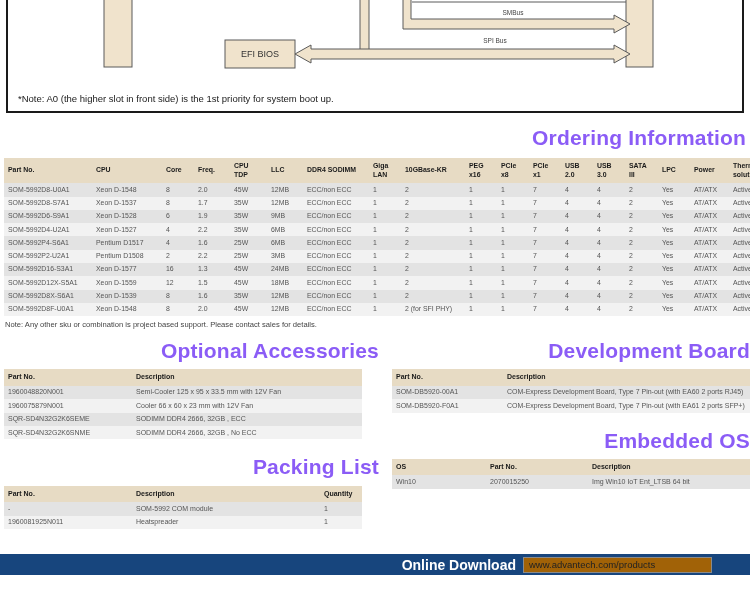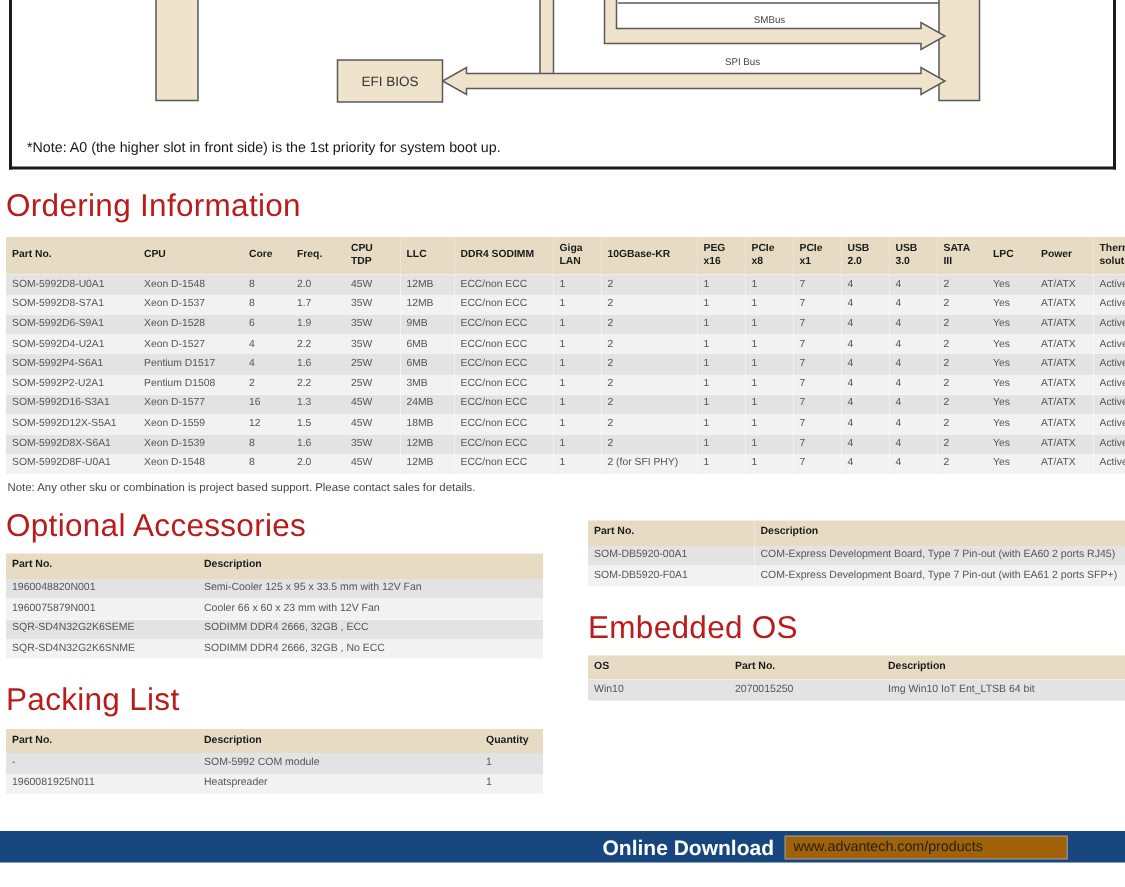--- a/index.html
+++ b/index.html
@@ -4,21 +4,21 @@
 <style>
   html,body{margin:0;padding:0;background:#ffffff;}
   body{width:750px;height:591px;font-family:"Liberation Sans",sans-serif;position:relative;overflow:hidden;}
 
   
   .diagram{position:relative;margin:0 6px;height:113px;border:2px solid #1a1a1a;border-top:none;box-sizing:border-box;background:#fff;}
   .diagram svg{position:absolute;top:0;left:0;}
   .diagram-note{position:absolute;left:10px;bottom:7px;font-size:9.5px;color:#1a1a1a;}
 
   
-  .section-title{font-family:"Liberation Sans",sans-serif;font-weight:normal;color:#b91c1c;font-size:21px;letter-spacing:.2px;margin:0;line-height:1.05;}
+  .section-title{font-family:"Liberation Sans",sans-serif;font-weight:bold;color:#8b5cf6;font-size:21px;letter-spacing:.2px;margin:0;line-height:1.05;text-align:right;}
 
   
   table{border-collapse:collapse;table-layout:fixed;}
   th{background:#E7DBC4;color:#1a1a1a;font-weight:bold;text-align:left;vertical-align:middle;
      white-space:pre-line;font-size:6.9px;line-height:1.25;padding:4px 2px 4px 4px;}
   td{color:#555;font-size:6.9px;line-height:1.2;padding:2.5px 2px 2.5px 4px;vertical-align:middle;
      overflow:hidden;white-space:nowrap;}
   tbody tr:nth-child(odd) td{background:#E3E3E3;}
   tbody tr:nth-child(even) td{background:#F2F2F2;}
 
@@ -382,20 +382,21 @@
           </tr>
           <tr>
             <td>1960081925N011</td>
             <td>Heatspreader</td>
             <td>1</td>
           </tr>
         </tbody>
       </table>
   </div>
   <div class="col-right">
+    <h2 class="section-title">Development Board</h2>
     <table class="small-tbl tbl-dev">
         <thead>
           <tr>
             <th>Part No.</th>
             <th>Description</th>
           </tr>
         </thead>
         <tbody>
           <tr>
             <td>SOM-DB5920-00A1</td>

